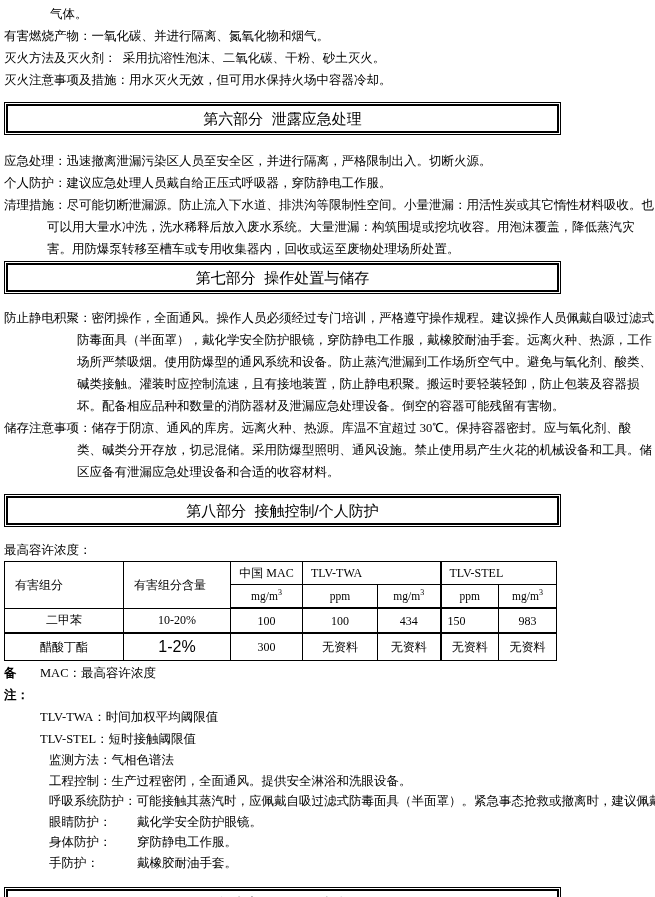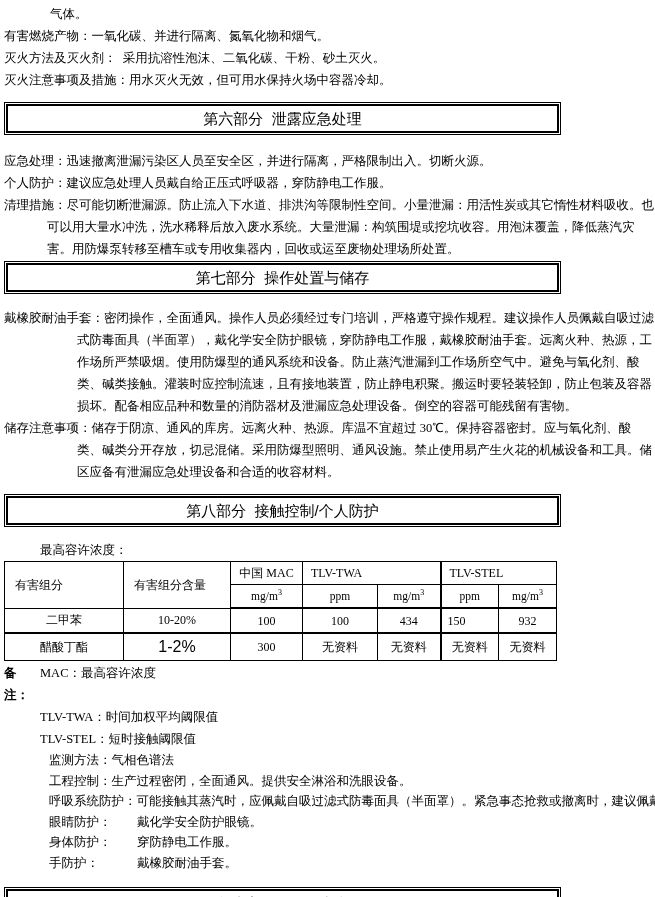--- a/index.html
+++ b/index.html
@@ -23,21 +23,21 @@
   }
   .sec-title{
     font-family:"Liberation Sans",sans-serif;font-weight:normal;
     font-size:15px;line-height:15px;white-space:pre;
   }
   .mt-box6{margin-top:13px;}
   .mt-sec6{margin-top:17px;}
   .mt-box7{margin-top:3px;}
   .mt-sec7{margin-top:15px;}
   .mt-box8{margin-top:13px;}
-  .mt-mac{margin-top:14px;margin-left:36px;}
+  .mt-mac{margin-top:14px;}
   .mt-notes{margin-top:1px;}
   .mt-box9{margin-top:16px;}
   table.limits{
     border-collapse:collapse;margin-left:0;table-layout:fixed;width:552px;
     font-size:12px;
   }
   table.limits th,table.limits td{
     border:1px solid #000;padding:0;font-weight:normal;overflow:hidden;
     text-align:center;vertical-align:middle;
   }
@@ -77,21 +77,21 @@
   <div class="mt-sec6">
     <p class="hang4"><span>应急处理：</span><span>迅速撤离泄漏污染区人员至安全区，并进行隔离，严格限制出入。切断火源。</span></p>
     <p class="hang4"><span>个人防护：</span><span>建议应急处理人员戴自给正压式呼吸器，穿防静电工作服。</span></p>
     <p class="hang4 clip66"><span>清理措施：</span><span>尽可能切断泄漏源。防止流入下水道、排洪沟等限制性空间。小量泄漏：用活性炭或其它惰性材料吸收。也可以用大量水冲洗，洗水稀释后放入废水系统。大量泄漏：构筑围堤或挖坑收容。用泡沫覆盖，降低蒸汽灾害。用防爆泵转移至槽车或专用收集器内，回收或运至废物处理场所处置。</span></p>
   </div>
 
   <div class="sec-box mt-box7">
     <span class="sec-title">第七部分  操作处置与储存</span>
   </div>
   <div class="mt-sec7">
-    <p class="hang6 clip110"><span>戴橡胶耐油手套：</span><span>密闭操作，全面通风。操作人员必须经过专门培训，严格遵守操作规程。建议操作人员佩戴自吸过滤式防毒面具（半面罩），戴化学安全防护眼镜，穿防静电工作服，戴橡胶耐油手套。远离火种、热源，工作场所严禁吸烟。使用防爆型的通风系统和设备。防止蒸汽泄漏到工作场所空气中。避免与氧化剂、酸类、碱类接触。灌装时应控制流速，且有接地装置，防止静电积聚。搬运时要轻装轻卸，防止包装及容器损坏。配备相应品种和数量的消防器材及泄漏应急处理设备。倒空的容器可能残留有害物。</span></p>
+    <p class="hang6 clip110"><span>防止静电积聚：</span><span>密闭操作，全面通风。操作人员必须经过专门培训，严格遵守操作规程。建议操作人员佩戴自吸过滤式防毒面具（半面罩），戴化学安全防护眼镜，穿防静电工作服，戴橡胶耐油手套。远离火种、热源，工作场所严禁吸烟。使用防爆型的通风系统和设备。防止蒸汽泄漏到工作场所空气中。避免与氧化剂、酸类、碱类接触。灌装时应控制流速，且有接地装置，防止静电积聚。搬运时要轻装轻卸，防止包装及容器损坏。配备相应品种和数量的消防器材及泄漏应急处理设备。倒空的容器可能残留有害物。</span></p>
     <p class="hang6 clip66"><span>储存注意事项：</span><span>储存于阴凉、通风的库房。远离火种、热源。库温不宜超过 30℃。保持容器密封。应与氧化剂、酸类、碱类分开存放，切忌混储。采用防爆型照明、通风设施。禁止使用易产生火花的机械设备和工具。储区应备有泄漏应急处理设备和合适的收容材料。</span></p>
   </div>
 
   <div class="sec-box mt-box8">
     <span class="sec-title">第八部分  接触控制/个人防护</span>
   </div>
   <p class="mt-mac"><span>最高容许浓度：</span></p>
 
   <table class="limits">
     <colgroup>
@@ -118,21 +118,21 @@
       <td class="unit thickL"><span>ppm</span></td>
       <td class="unit"><span>mg/m</span><sup>3</sup></td>
     </tr>
     <tr class="dr1">
       <td>二甲苯</td>
       <td>10-20%</td>
       <td>100</td>
       <td>100</td>
       <td>434</td>
       <td class="al5 thickL">150</td>
-      <td>932</td>
+      <td>983</td>
     </tr>
     <tr class="dr2">
       <td>醋酸丁酯</td>
       <td class="bold-sans">1-2%</td>
       <td>300</td>
       <td>无资料</td>
       <td>无资料</td>
       <td class="thickL">无资料</td>
       <td>无资料</td>
     </tr>

